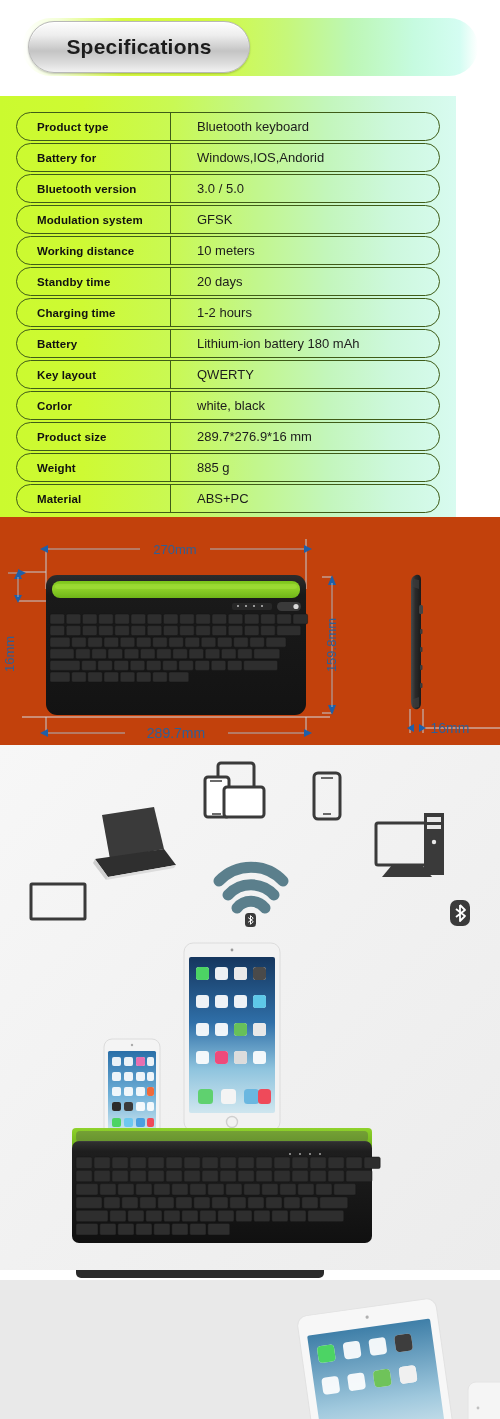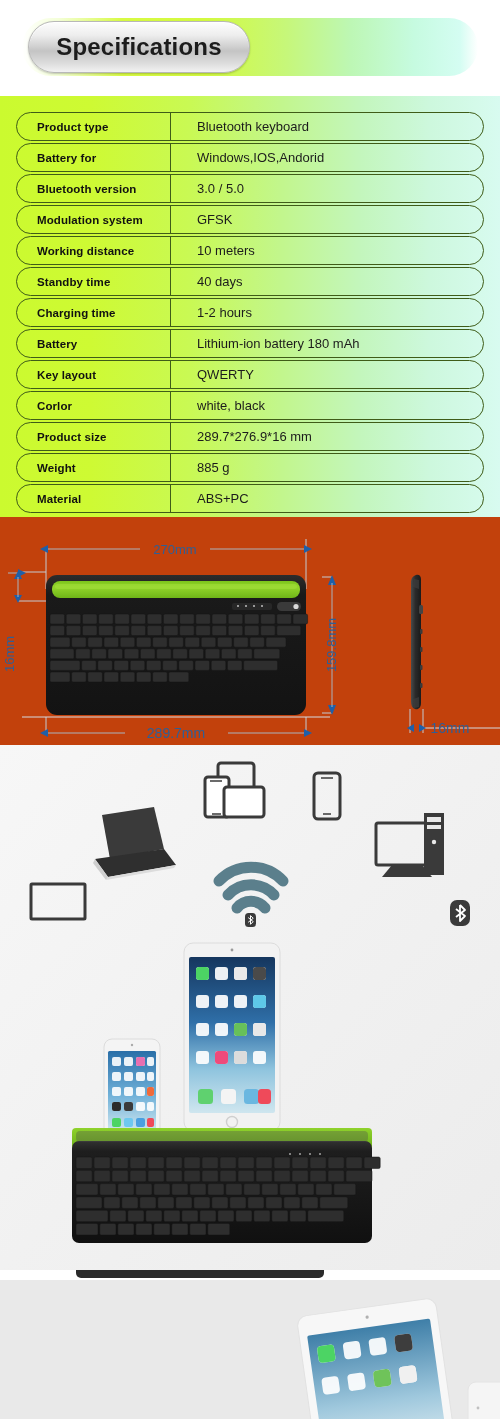--- a/index.html
+++ b/index.html
@@ -31,28 +31,28 @@
     left:28px; top:21px;
     width:222px; height:52px;
     border-radius:26px;
     background:linear-gradient(to bottom,
       #fdfdfd 0%, #eeeeee 26%, #cfcfcf 50%, #c4c4c4 58%, #dcdcdc 82%, #f2f2f2 100%);
     border:1px solid #b8b8b8;
     box-shadow:0 1px 2px rgba(0,0,0,.22), inset 0 1px 0 rgba(255,255,255,.9);
     display:flex; align-items:center; justify-content:center;
   }
   .banner-pill-text {
-    font-size:24px; font-weight:bold; color:#1c1c1c;
+    font-size:21px; font-weight:bold; color:#1c1c1c;
     letter-spacing:.2px; white-space:nowrap;
   }
 
   
   .spec-section {
     position:relative;
-    width:500px; height:421px;
+    width:456px; height:421px;
     background:linear-gradient(to right,
       #cbfa2f 0%, #cefa33 18%, #c9f954 38%, #c2f68c 56%,
       #c3f6bc 72%, #cdf8dd 86%, #d8fbf0 100%);
     padding:16px 16px 14px 16px;
   }
   .spec-rows { display:flex; flex-direction:column; gap:2px; }
   .spec-row {
     position:relative;
     height:29px;
     border:1px solid #3f5c18;
@@ -138,21 +138,21 @@
         <div class="spec-value">GFSK</div>
       </div>
       <div class="spec-row">
         <div class="spec-label">Working distance</div>
         <div class="spec-divider"></div>
         <div class="spec-value">10 meters</div>
       </div>
       <div class="spec-row">
         <div class="spec-label">Standby time</div>
         <div class="spec-divider"></div>
-        <div class="spec-value">40 days</div>
+        <div class="spec-value">20 days</div>
       </div>
       <div class="spec-row">
         <div class="spec-label">Charging time</div>
         <div class="spec-divider"></div>
         <div class="spec-value">1-2 hours</div>
       </div>
       <div class="spec-row">
         <div class="spec-label">Battery</div>
         <div class="spec-divider"></div>
         <div class="spec-value">Lithium-ion battery 180 mAh</div>

